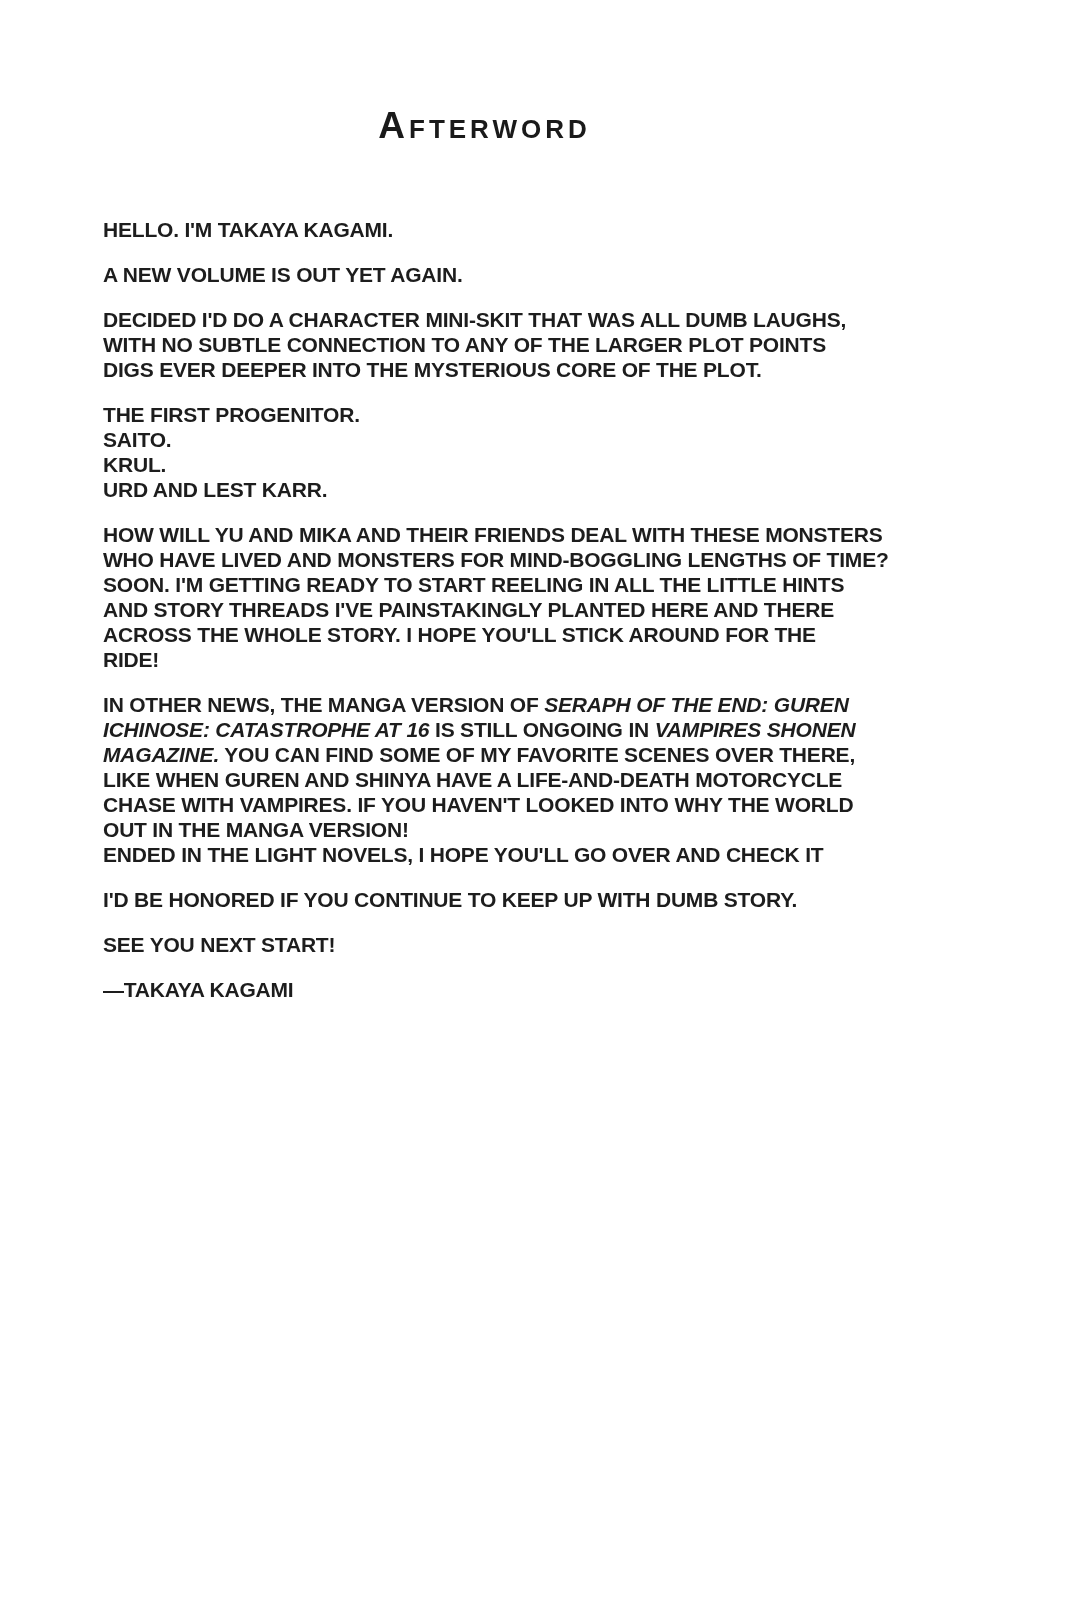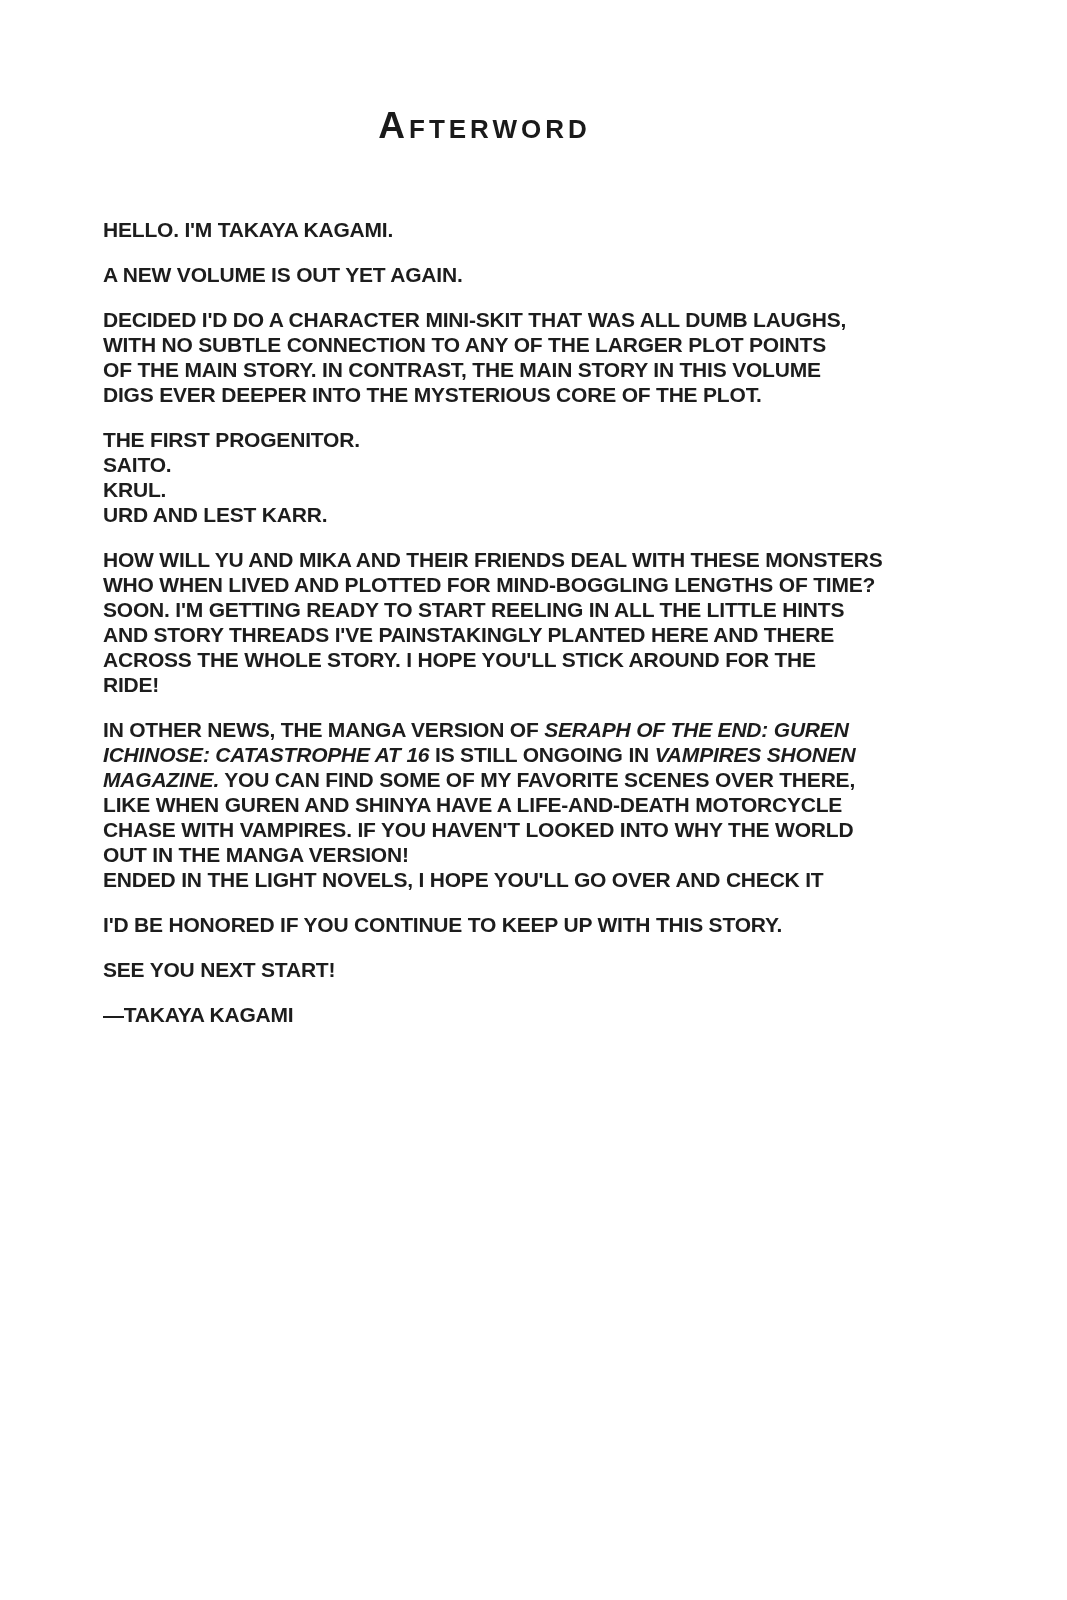--- a/index.html
+++ b/index.html
@@ -63,48 +63,47 @@
   <div class="afterword-body">
       <div class="para">
         <div class="line"><span>HELLO. I'M TAKAYA KAGAMI.</span></div>
       </div>
       <div class="para">
         <div class="line"><span>A NEW VOLUME IS OUT YET AGAIN.</span></div>
       </div>
       <div class="para">
         <div class="line"><span>DECIDED I'D DO A CHARACTER MINI-SKIT THAT WAS ALL DUMB LAUGHS,</span></div>
         <div class="line"><span>WITH NO SUBTLE CONNECTION TO ANY OF THE LARGER PLOT POINTS</span></div>
-        <div class="line"><span>OF THE MAIN STORY. IN CONTRAST, THE MAIN STORY IN THIS VOLUME</span></div>
         <div class="line"><span>DIGS EVER DEEPER INTO THE MYSTERIOUS CORE OF THE PLOT.</span></div>
       </div>
       <div class="para">
         <div class="line"><span>THE FIRST PROGENITOR.</span></div>
         <div class="line"><span>SAITO.</span></div>
         <div class="line"><span>KRUL.</span></div>
         <div class="line"><span>URD AND LEST KARR.</span></div>
       </div>
       <div class="para">
         <div class="line"><span>HOW WILL YU AND MIKA AND THEIR FRIENDS DEAL WITH THESE MONSTERS</span></div>
-        <div class="line"><span>WHO WHEN LIVED AND PLOTTED FOR MIND-BOGGLING LENGTHS OF TIME?</span></div>
+        <div class="line"><span>WHO HAVE LIVED AND MONSTERS FOR MIND-BOGGLING LENGTHS OF TIME?</span></div>
         <div class="line"><span>SOON. I'M GETTING READY TO START REELING IN ALL THE LITTLE HINTS</span></div>
         <div class="line"><span>AND STORY THREADS I'VE PAINSTAKINGLY PLANTED HERE AND THERE</span></div>
         <div class="line"><span>ACROSS THE WHOLE STORY. I HOPE YOU'LL STICK AROUND FOR THE</span></div>
         <div class="line"><span>RIDE!</span></div>
       </div>
       <div class="para">
         <div class="line"><span>IN OTHER NEWS, THE MANGA VERSION OF </span><span class="italic">SERAPH OF THE END: GUREN</span></div>
         <div class="line"><span class="italic">ICHINOSE: CATASTROPHE AT 16</span><span> IS STILL ONGOING IN </span><span class="italic">VAMPIRES SHONEN</span></div>
         <div class="line"><span class="italic">MAGAZINE.</span><span> YOU CAN FIND SOME OF MY FAVORITE SCENES OVER THERE,</span></div>
         <div class="line"><span>LIKE WHEN GUREN AND SHINYA HAVE A LIFE-AND-DEATH MOTORCYCLE</span></div>
         <div class="line"><span>CHASE WITH VAMPIRES. IF YOU HAVEN'T LOOKED INTO WHY THE WORLD</span></div>
         <div class="line"><span>OUT IN THE MANGA VERSION!</span></div>
         <div class="line"><span>ENDED IN THE LIGHT NOVELS, I HOPE YOU'LL GO OVER AND CHECK IT</span></div>
       </div>
       <div class="para">
-        <div class="line"><span>I'D BE HONORED IF YOU CONTINUE TO KEEP UP WITH THIS STORY.</span></div>
+        <div class="line"><span>I'D BE HONORED IF YOU CONTINUE TO KEEP UP WITH DUMB STORY.</span></div>
       </div>
       <div class="para">
         <div class="line"><span>SEE YOU NEXT START!</span></div>
       </div>
       <div class="para">
         <div class="line"><span>—TAKAYA KAGAMI</span></div>
       </div>
     </div>
 </div>
 

